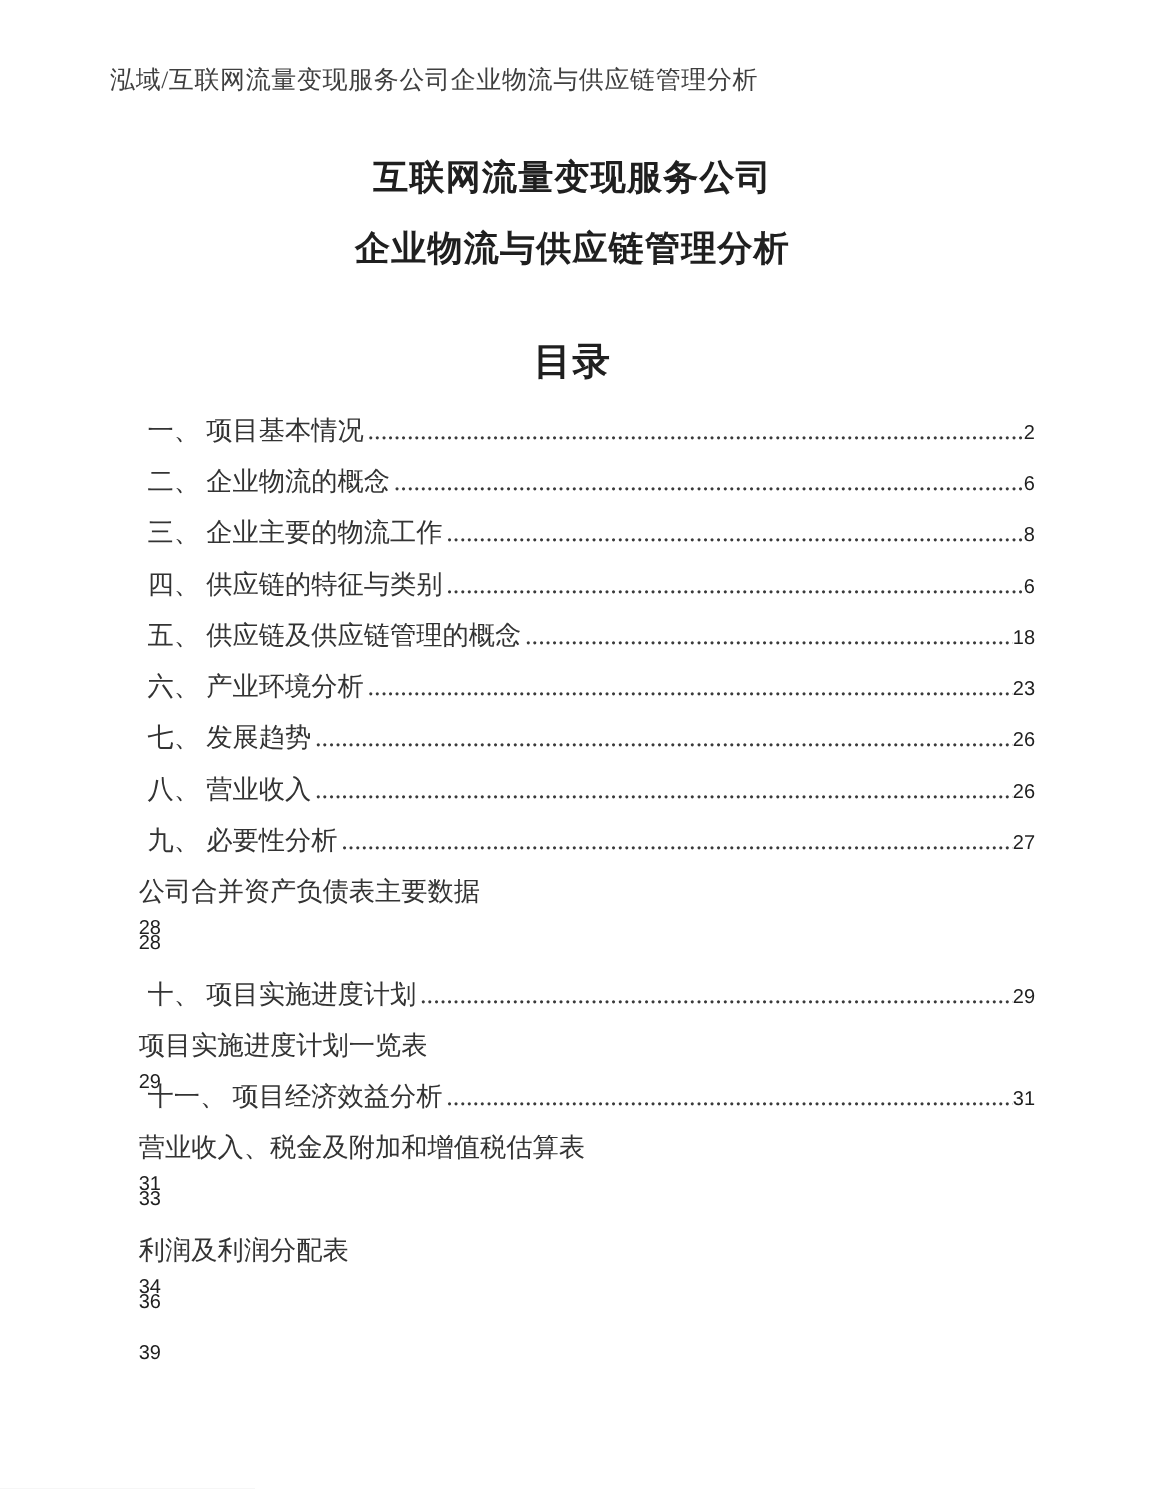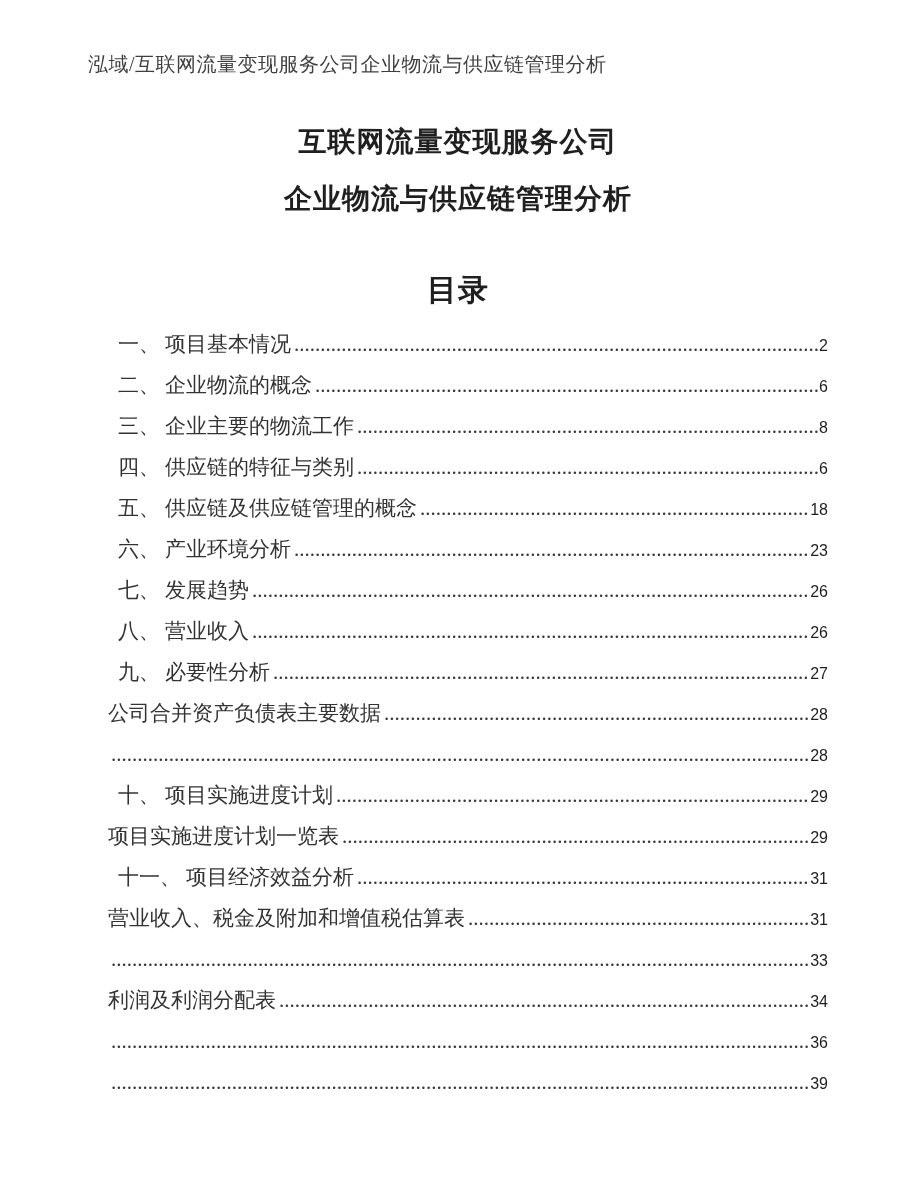--- a/index.html
+++ b/index.html
@@ -57,21 +57,21 @@
     height: 29px;
     line-height: 29px;
     margin-bottom: 12px;
     font-size: 21px;
     color: var(--toc_text);
     font-family: "Liberation Serif", serif;
     white-space: nowrap;
     cursor: pointer;
   }
   .toc-row.lvl1 { padding-left: 30px; }
-  .toc-row.lvl2 { padding-left: 20px; }
+  .toc-row.lvl2 { padding-left: 20px; flex-direction: column; }
   .toc-num { flex: 0 0 auto; margin-right: 5px; }
   .toc-num:empty { display: none; }
   .toc-title { flex: 0 0 auto; }
   .dots {
     flex: 1 1 auto;
     overflow: hidden;
     font-size: 21px;
     color: var(--dots);
     letter-spacing: 0;
     margin-left: 3px;

